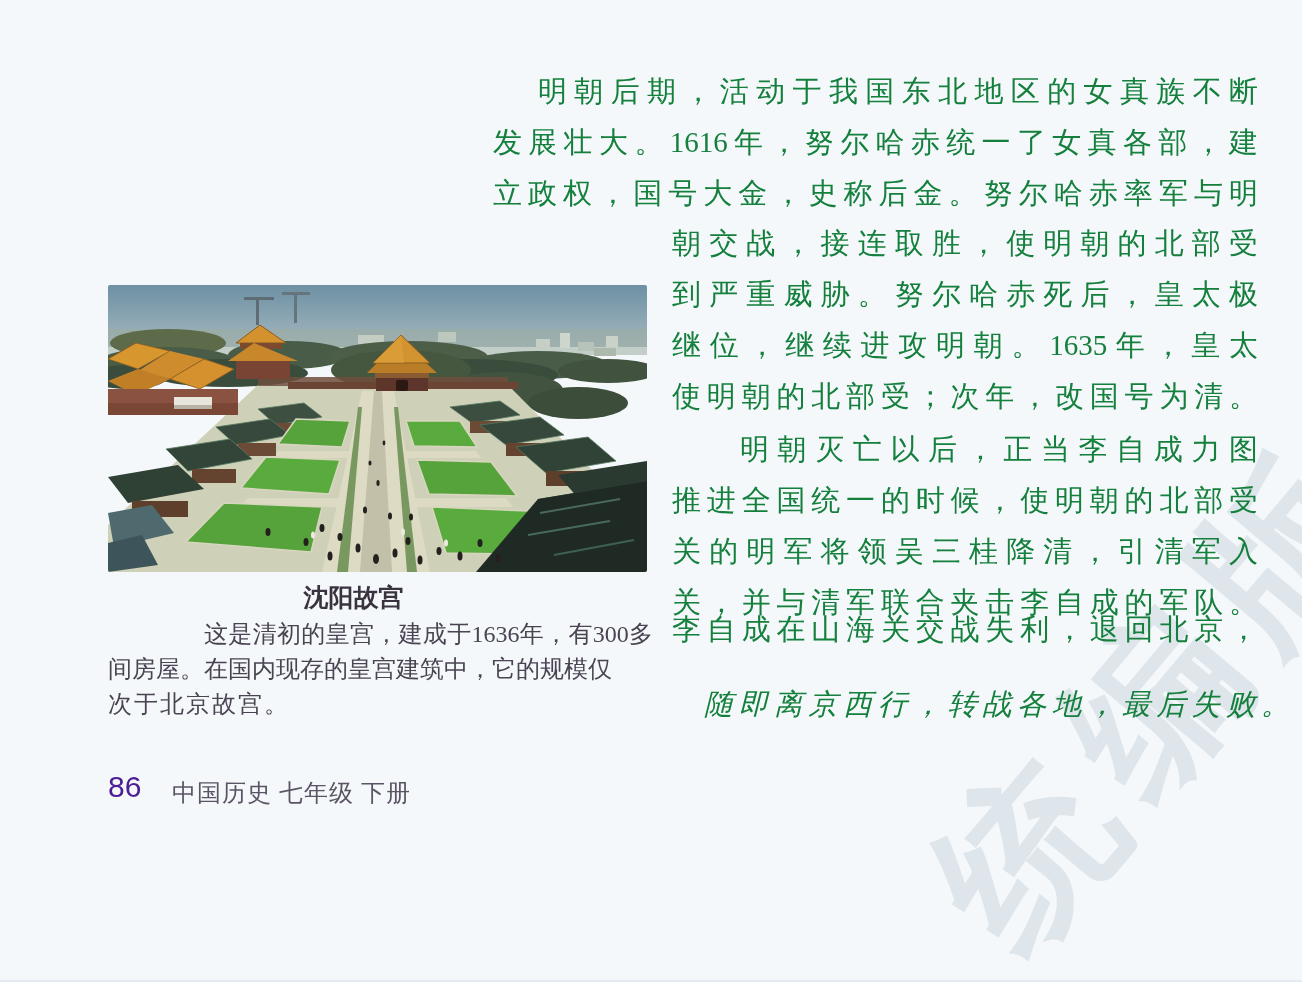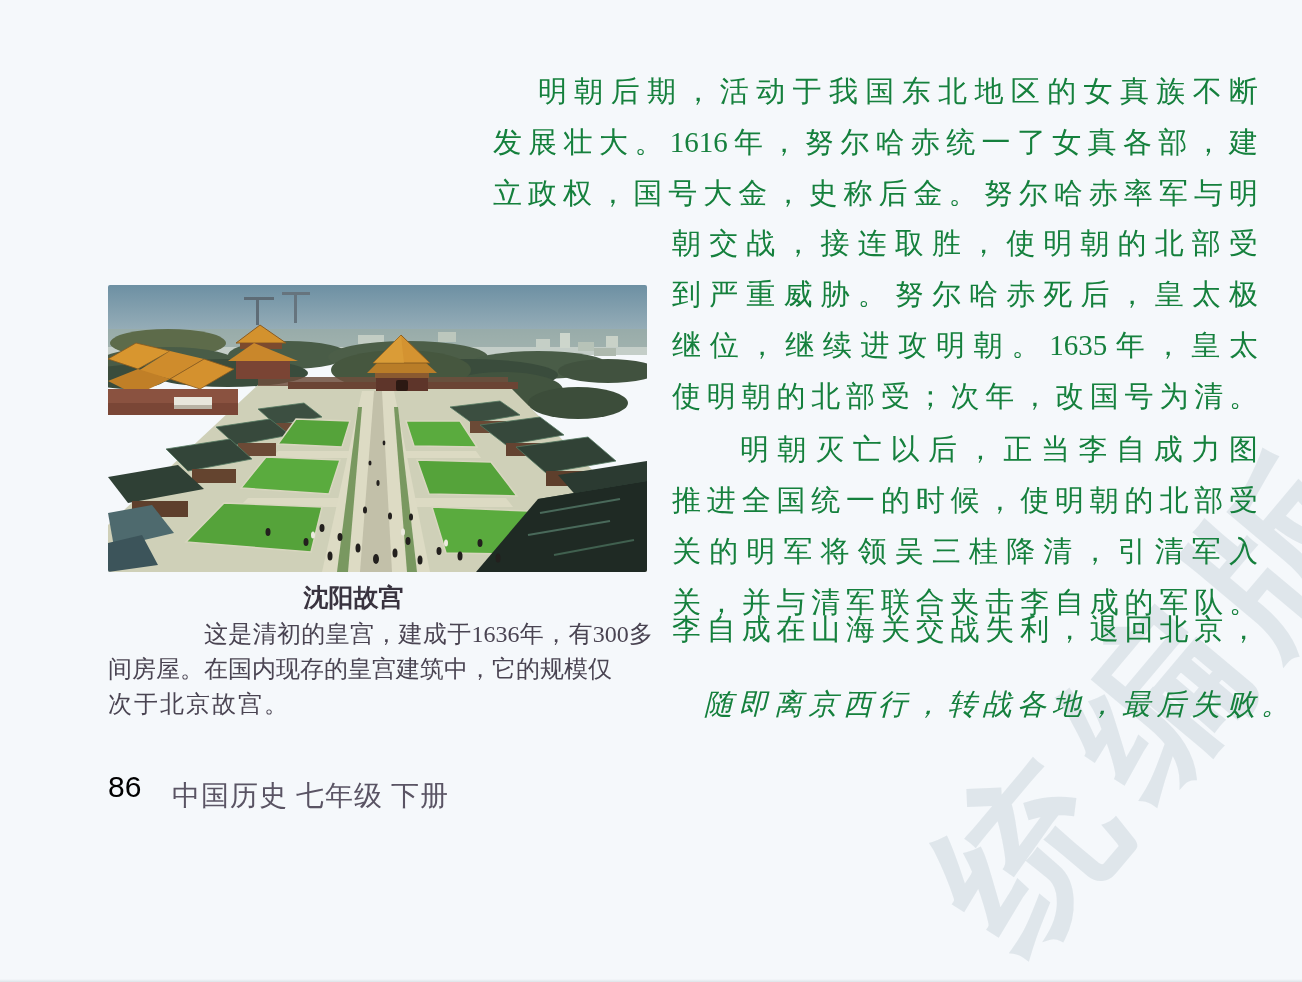--- a/index.html
+++ b/index.html
@@ -80,26 +80,26 @@
     line-height: 34px;
     color: #4a4452;
     white-space: nowrap;
   }
   .cline.just { text-align: justify; text-align-last: justify; text-justify: inter-character; }
   .page-number {
     position: absolute;
     left: 108px; top: 770px;
     font-family: "Liberation Sans", "DejaVu Sans", sans-serif;
     font-size: 30px;
-    color: #000000;
+    color: #4c1d95;
   }
   .book-title {
     position: absolute;
     left: 172px; top: 777px;
-    font-size: 28px;
+    font-size: 24px;
     letter-spacing: 1px;
     color: #5a5464;
     white-space: nowrap;
   }
 </style>
 </head>
 <body>
 
 <div class="page">
 

